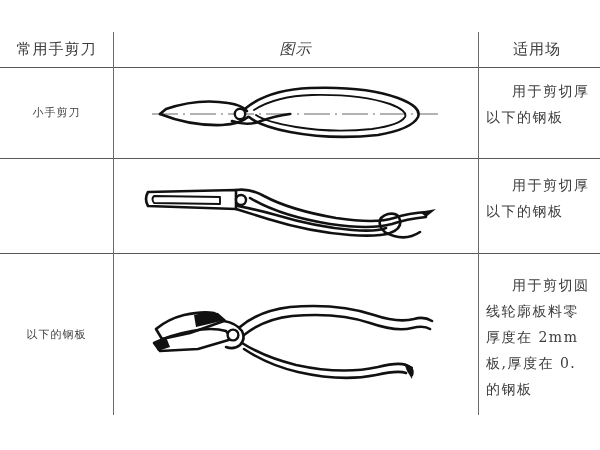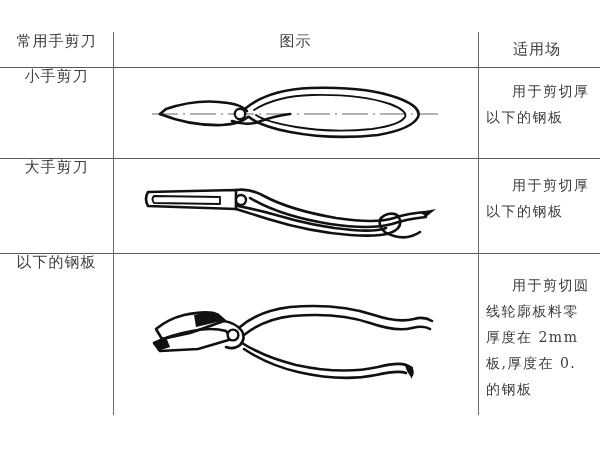--- a/index.html
+++ b/index.html
@@ -46,43 +46,43 @@
   #rule-h-head { top: 67px; }
   #rule-h-r1   { top: 158px; }
   #rule-h-r2   { top: 253px; }
 
   
   .cell {
     position: absolute;
     box-sizing: border-box;
   }
   .col-a { left: 0px;   width: 113px; }
-  .col-b { left: 113px; width: 365px; }
+  .col-b { left: 113px; width: 365px; font-style: italic; }
   .col-c { left: 478px; width: 130px; }
 
   .row-head { top: 32px;  height: 35px; }
   .row-1    { top: 67px;  height: 91px; }
   .row-2    { top: 158px; height: 95px; }
   .row-3    { top: 253px; height: 162px; }
 
   .center-cell {
     display: flex;
-    align-items: flex-start;
+    align-items: center;
     justify-content: center;
   }
 
   .hdr-text {
     font-size: 15px;
     letter-spacing: 1px;
     color: #3c3c3e;
     white-space: nowrap;
   }
 
   .name-text {
-    font-size: 15px;
+    font-size: 11px;
     letter-spacing: 1px;
     color: #3c3c3e;
     white-space: nowrap;
   }
 
   
   .desc {
     position: absolute;
     overflow: hidden;
     padding-left: 8px;
@@ -179,23 +179,20 @@
 
       <circle class="pivot" cx="90" cy="36" r="5.2"></circle>
     </svg>
   </div>
 
   <div class="desc" id="desc-1">
     <p class="indent">用于剪切厚</p>
     <p>以下的钢板</p>
   </div>
 
-  <div class="cell col-a row-2 center-cell">
-    <span class="name-text">大手剪刀</span>
-  </div>
 
   <div class="figure" id="fig-2">
     <svg viewBox="0 0 300 76" preserveAspectRatio="xMidYMid meet">
 
       <path class="stroke" d="M8 20 Q4 27 8 34 L96 37 L96 18 Z"></path>
       <path class="stroke-thin" d="M14 24 Q11 27 14 31 L80 32 L80 25 Z"></path>
 
       <path class="stroke" d="M96 18 Q110 16 124 24 Q150 38 196 46 Q236 52 254 46 Q268 41 288 40"></path>
       <path class="stroke" d="M110 26 Q140 44 190 52 Q230 58 252 52 Q266 47 286 45"></path>
 

